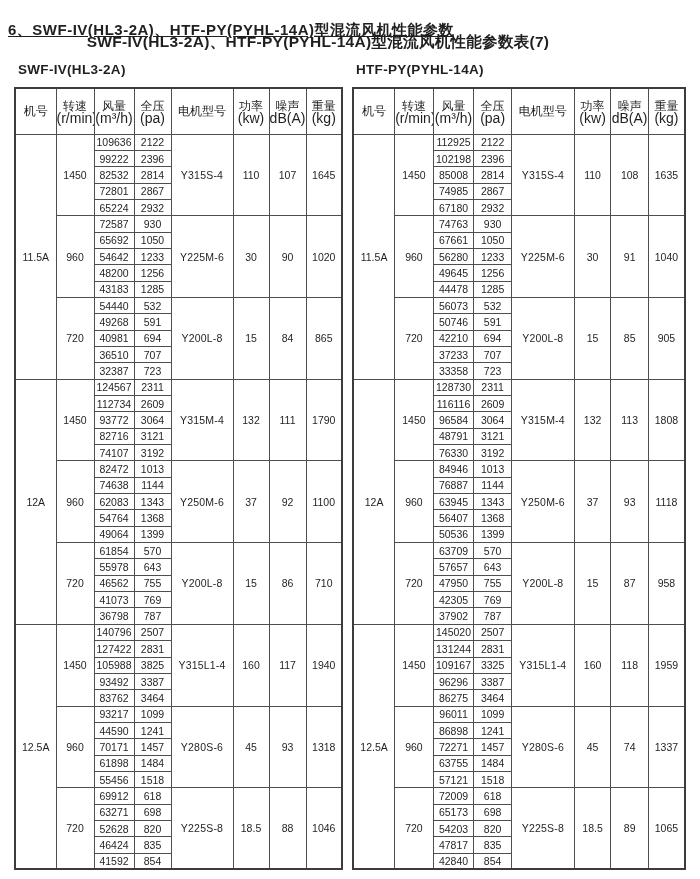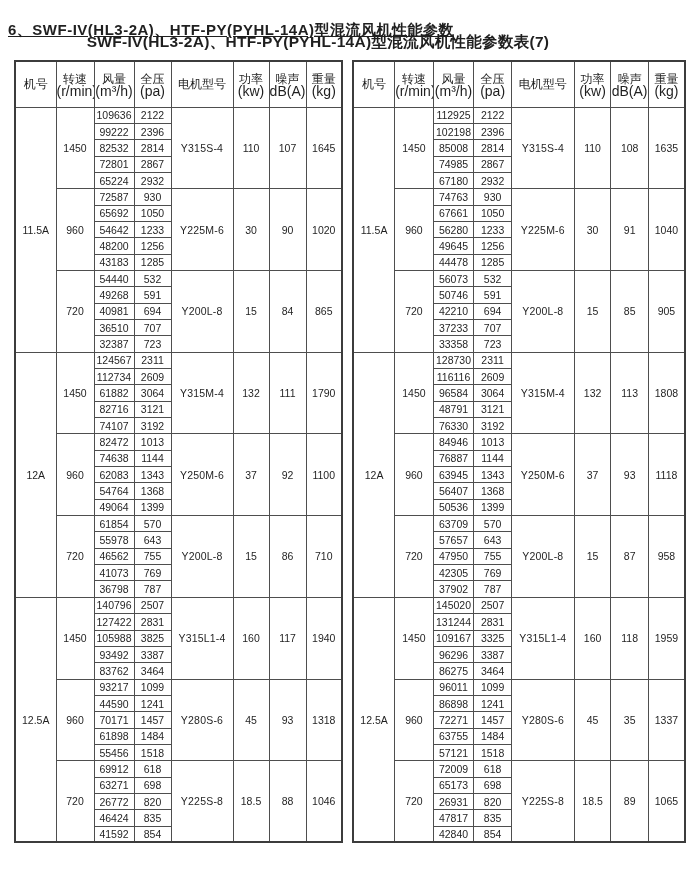--- a/index.html
+++ b/index.html
@@ -55,20 +55,21 @@
   td.c-model { font-size: 11px; }
   td.c-motor { font-size: 10.5px; letter-spacing: 0.2px; }
 </style>
 </head>
 <body>
 
 <div class="page-title">6、SWF-IV(HL3-2A)、HTF-PY(PYHL-14A)型混流风机性能参数</div>
 <div class="page-subtitle">SWF-IV(HL3-2A)、HTF-PY(PYHL-14A)型混流风机性能参数表(7)</div>
 
 <div class="table-wrap left">
+  <div class="table-label">SWF-IV(HL3-2A)</div>
   <table class="perf">
       <colgroup>
         <col style="width: 41px;">
         <col style="width: 38px;">
         <col style="width: 40px;">
         <col style="width: 37px;">
         <col style="width: 62px;">
         <col style="width: 36px;">
         <col style="width: 37px;">
         <col style="width: 36px;">
@@ -192,21 +193,21 @@
           <td class="c-motor" rowspan="5">Y315M-4</td>
           <td class="c-power" rowspan="5">132</td>
           <td class="c-noise" rowspan="5">111</td>
           <td class="c-weight" rowspan="5">1790</td>
         </tr>
         <tr>
           <td class="c-flow">112734</td>
           <td class="c-pressure">2609</td>
         </tr>
         <tr>
-          <td class="c-flow">61882</td>
+          <td class="c-flow">93772</td>
           <td class="c-pressure">3064</td>
         </tr>
         <tr>
           <td class="c-flow">82716</td>
           <td class="c-pressure">3121</td>
         </tr>
         <tr>
           <td class="c-flow">74107</td>
           <td class="c-pressure">3192</td>
         </tr>
@@ -318,36 +319,37 @@
           <td class="c-motor" rowspan="5">Y225S-8</td>
           <td class="c-power" rowspan="5">18.5</td>
           <td class="c-noise" rowspan="5">88</td>
           <td class="c-weight" rowspan="5">1046</td>
         </tr>
         <tr>
           <td class="c-flow">63271</td>
           <td class="c-pressure">698</td>
         </tr>
         <tr>
-          <td class="c-flow">26772</td>
+          <td class="c-flow">52628</td>
           <td class="c-pressure">820</td>
         </tr>
         <tr>
           <td class="c-flow">46424</td>
           <td class="c-pressure">835</td>
         </tr>
         <tr>
           <td class="c-flow">41592</td>
           <td class="c-pressure">854</td>
         </tr>
       </tbody>
     </table>
 </div>
 
 <div class="table-wrap right">
+  <div class="table-label">HTF-PY(PYHL-14A)</div>
   <table class="perf">
       <colgroup>
         <col style="width: 41px;">
         <col style="width: 38px;">
         <col style="width: 40px;">
         <col style="width: 37px;">
         <col style="width: 62px;">
         <col style="width: 36px;">
         <col style="width: 37px;">
         <col style="width: 36px;">
@@ -564,21 +566,21 @@
         <tr>
           <td class="c-flow">86275</td>
           <td class="c-pressure">3464</td>
         </tr>
         <tr>
           <td class="c-speed" rowspan="5">960</td>
           <td class="c-flow">96011</td>
           <td class="c-pressure">1099</td>
           <td class="c-motor" rowspan="5">Y280S-6</td>
           <td class="c-power" rowspan="5">45</td>
-          <td class="c-noise" rowspan="5">35</td>
+          <td class="c-noise" rowspan="5">74</td>
           <td class="c-weight" rowspan="5">1337</td>
         </tr>
         <tr>
           <td class="c-flow">86898</td>
           <td class="c-pressure">1241</td>
         </tr>
         <tr>
           <td class="c-flow">72271</td>
           <td class="c-pressure">1457</td>
         </tr>
@@ -597,21 +599,21 @@
           <td class="c-motor" rowspan="5">Y225S-8</td>
           <td class="c-power" rowspan="5">18.5</td>
           <td class="c-noise" rowspan="5">89</td>
           <td class="c-weight" rowspan="5">1065</td>
         </tr>
         <tr>
           <td class="c-flow">65173</td>
           <td class="c-pressure">698</td>
         </tr>
         <tr>
-          <td class="c-flow">26931</td>
+          <td class="c-flow">54203</td>
           <td class="c-pressure">820</td>
         </tr>
         <tr>
           <td class="c-flow">47817</td>
           <td class="c-pressure">835</td>
         </tr>
         <tr>
           <td class="c-flow">42840</td>
           <td class="c-pressure">854</td>
         </tr>

